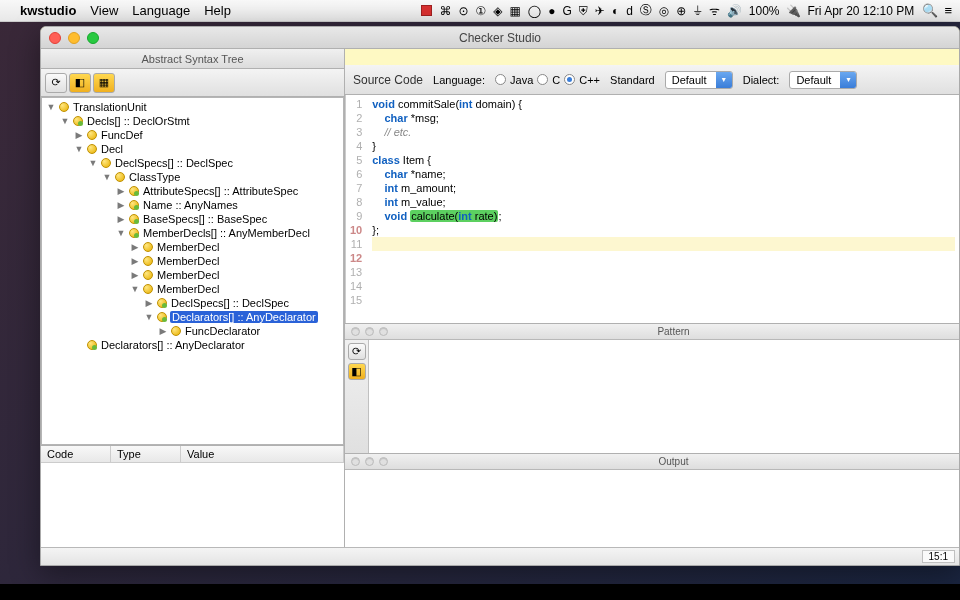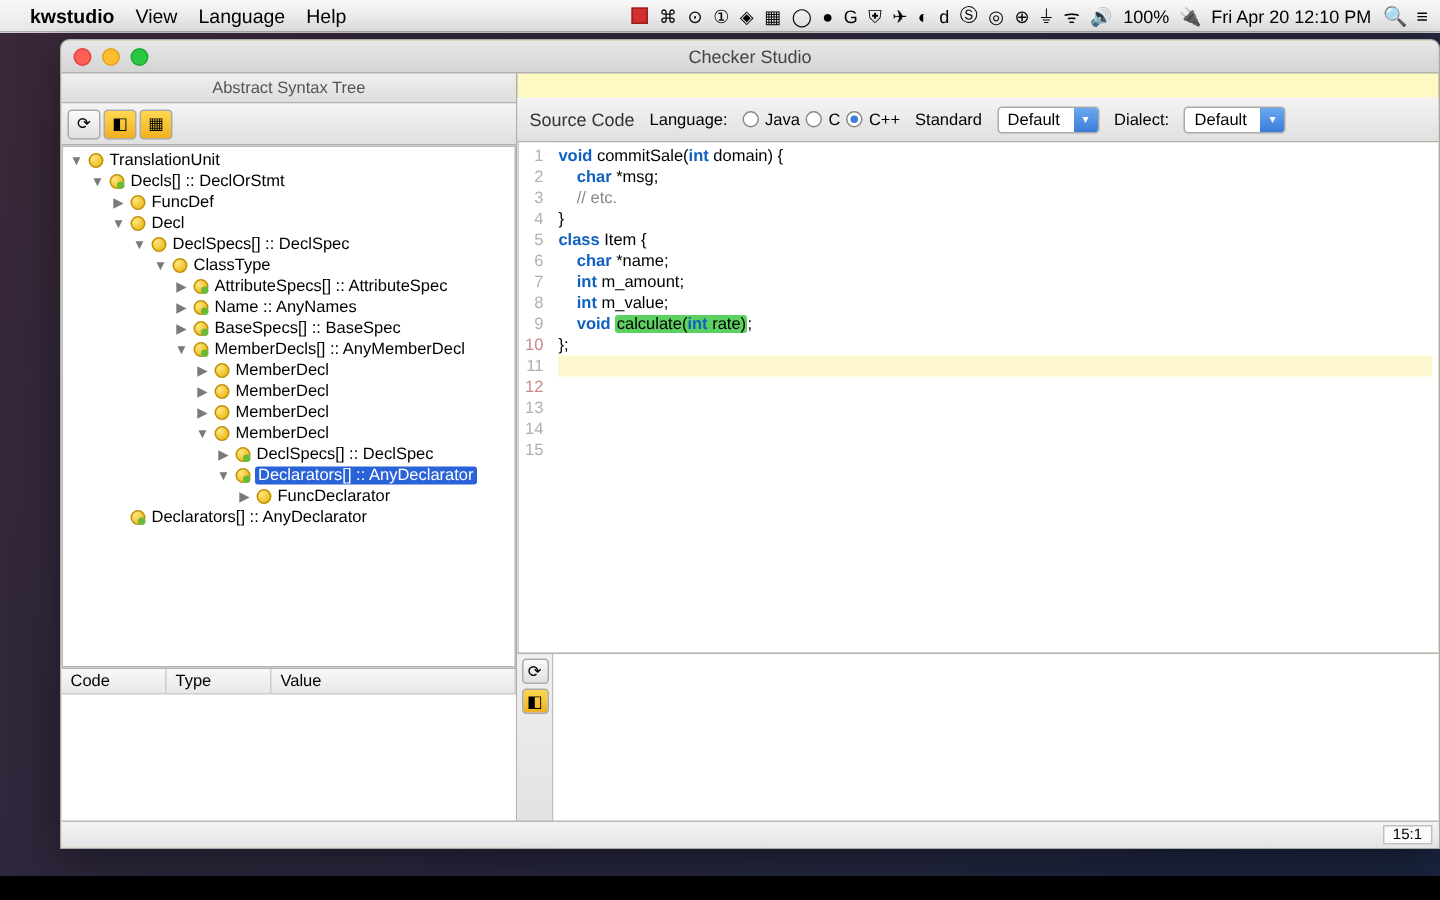--- a/index.html
+++ b/index.html
@@ -55,25 +55,25 @@
 .srcbar .label { font-size: 12px; color: #333; }
 .srcbar .langs { display: flex; align-items: flex-start; gap: 4px; }
 .radio { width: 11px; height: 11px; border-radius: 50%; border: 1px solid #888; background: #fff; display: inline-block; vertical-align: middle; position: relative; }
 .radio.on::after { content: ""; position: absolute; left: 2px; top: 2px; width: 5px; height: 5px; border-radius: 50%; background: #3a7dd8; }
 .combo { display: flex; align-items: center; border: 1px solid #aaa; border-radius: 3px; height: 18px; background: #fff; font-size: 11px; }
 .combo .cval { padding: 0 6px; min-width: 50px; }
 .combo .carrow { width: 16px; background: linear-gradient(#6aa8f0, #3a7dd8); color: #fff; text-align: center; font-size: 8px; border-radius: 0 2px 2px 0; height: 100%; display: flex; align-items: center; justify-content: center; }
 
 .editor { flex: 1; background: #fff; font-family: Menlo, Monaco, monospace; font-size: 11px; display: flex; overflow: hidden; border-left: 1px solid #ccc; }
 .gutter { background: #fff; color: #b0b0b0; text-align: right; padding: 2px 6px 2px 4px; line-height: 14px; user-select: none; }
-.gutter .em { color: #c88; font-weight: normal; }
+.gutter .em { color: #c88; font-weight: bold; }
 .code { padding: 2px 4px; line-height: 14px; white-space: pre; flex: 1; }
 .kw { color: #1060c0; font-weight: bold; }
 .ty { color: #1060c0; font-weight: bold; }
-.cm { color: #888; }
+.cm { color: #888; font-style: italic; }
 .hl-line { background: #fdf7d0; display: inline-block; width: 100%; }
 .hl-call { background: #5cd060; border-radius: 2px; padding: 0 1px; }
 
 .subpanel { border-top: 1px solid #b0b0b0; display: flex; flex-direction: column; background: #ececec; }
 .subpanel.pattern { height: 130px; }
 .subpanel.output { height: 112px; }
 .subpanel .sphead { height: 16px; background: linear-gradient(#f0f0f0, #dedede); border-bottom: 1px solid #b8b8b8; display: flex; align-items: center; font-size: 10px; position: relative; }
 .subpanel .sphead .ptraffic { display: flex; gap: 5px; margin-left: 6px; }
 .subpanel .sphead .ptraffic div { width: 9px; height: 9px; border-radius: 50%; background: #e0e0e0; border: 0.5px solid #bbb; box-shadow: inset 0 1px 1px rgba(0,0,0,0.15); }
 .subpanel .sphead .ptitle { flex: 1; text-align: center; color: #555; }
@@ -283,29 +283,50 @@
             <div>11</div>
             <div class="em">12</div>
             <div>13</div>
             <div>14</div>
             <div>15</div>
           </div>
         <div class="code" id="code"><div><span class="kw">void</span> commitSale(<span class="ty">int</span> domain) {</div><div>    <span class="ty">char</span> *msg;</div><div>    <span class="cm">// etc.</span></div><div>}</div><div></div><div></div><div><span class="kw">class</span> Item {</div><div></div><div>    <span class="ty">char</span> *name;</div><div>    <span class="ty">int</span> m_amount;</div><div>    <span class="ty">int</span> m_value;</div><div>    <span class="kw">void</span> <span class="hl-call">calculate(<span class="ty">int</span> rate)</span>;</div><div></div><div>};</div><div class="hl-line"> </div></div>
       </div>
 
       <div class="subpanel pattern">
+        <div class="sphead">
+          <div class="ptraffic">
+              <div></div>
+              <div></div>
+              <div></div>
+            </div>
+          <div class="ptitle">Pattern</div>
+        </div>
         <div class="spbody">
           <div class="sptoolbar">
             <div class="tbtn" style="width:18px;height:17px">⟳</div>
             <div class="tbtn active" style="width:18px;height:17px">◧</div>
           </div>
           <div class="spcontent"></div>
         </div>
       </div>
 
+      <div class="subpanel output">
+        <div class="sphead">
+          <div class="ptraffic">
+              <div></div>
+              <div></div>
+              <div></div>
+            </div>
+          <div class="ptitle">Output</div>
+        </div>
+        <div class="spbody">
+          <div class="spcontent"></div>
+        </div>
+      </div>
     </div>
   </div>
 
   <div class="statusbar">
     <span class="pos">15:1</span>
   </div>
 </div>
 
 <div class="bottomstrip"></div>
 

